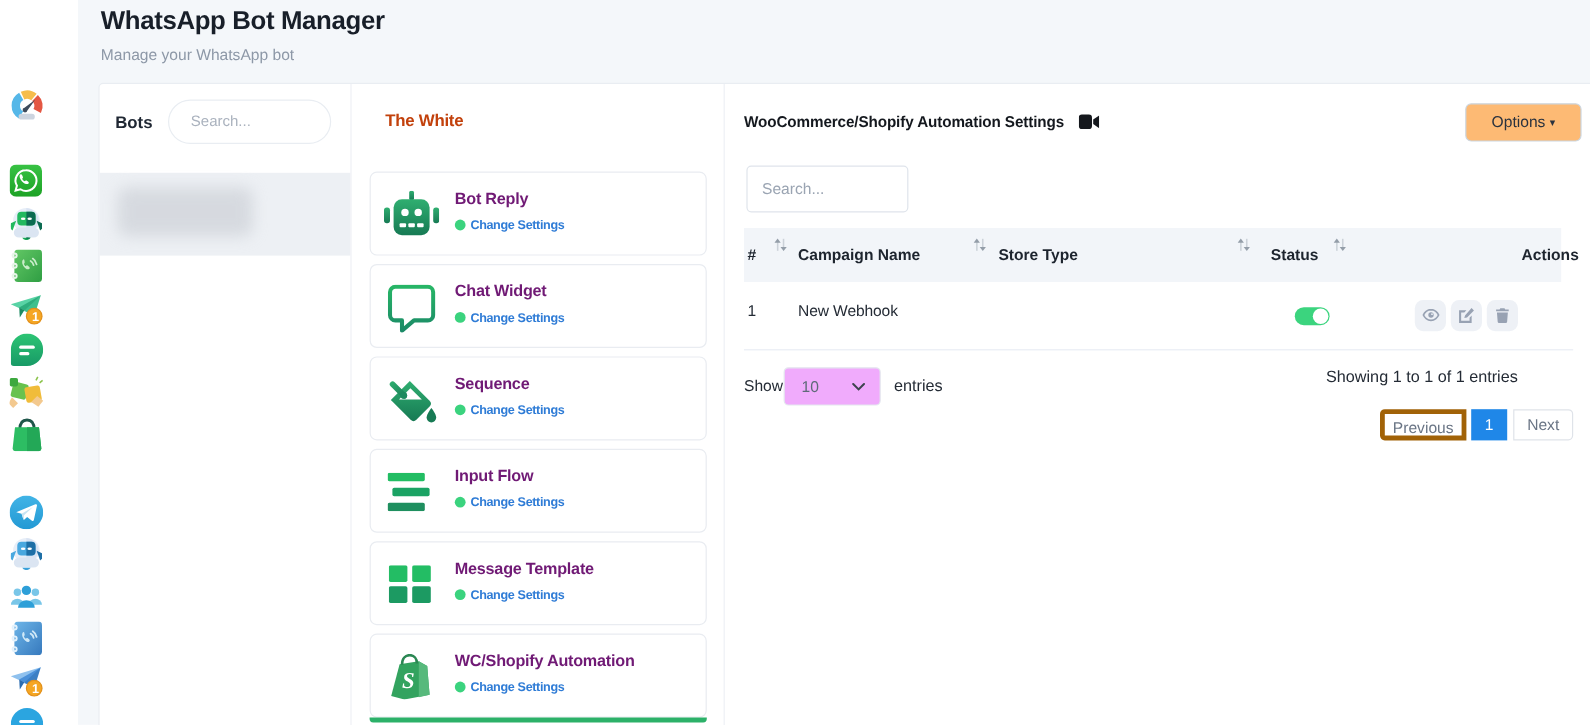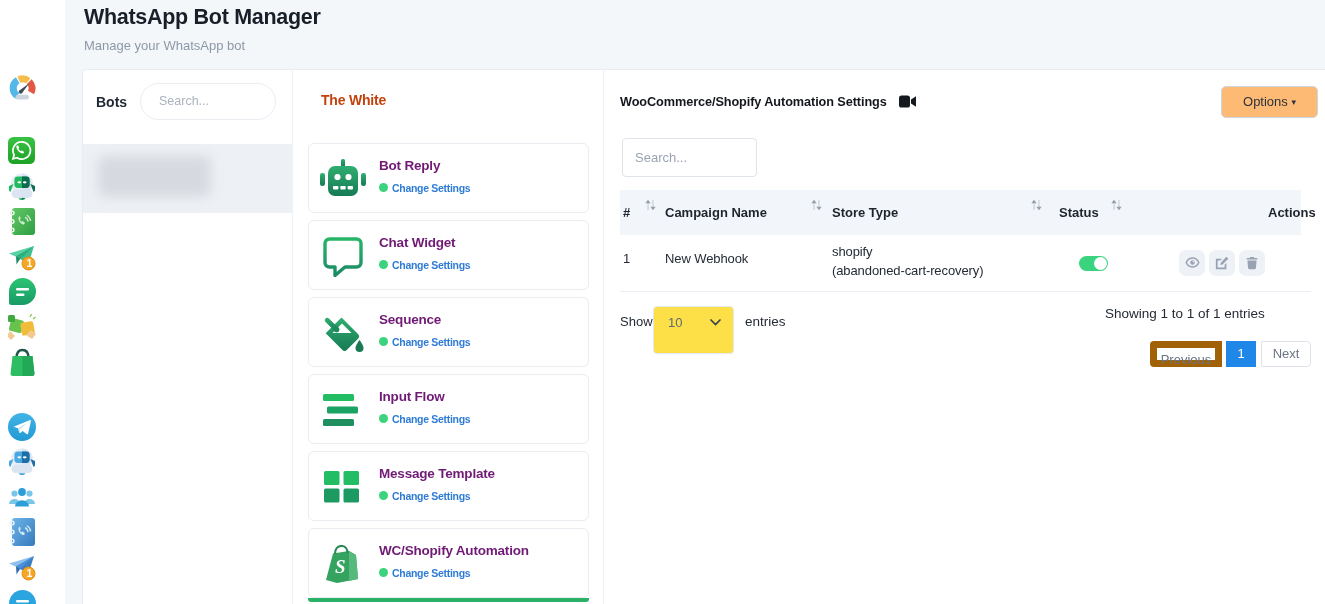--- a/index.html
+++ b/index.html
@@ -34,26 +34,26 @@
 #thead { position:absolute; left:537px; top:120px; width:681px; height:45px; background:#f2f5f9; }
 .th { position:absolute; font-size:13px; font-weight:bold; color:#1d242e; top:135px; }
 .sort { position:absolute; top:127px; }
 .td { position:absolute; font-size:13px; color:#242b35; letter-spacing:-0.1px; }
 #rowline { position:absolute; left:537px; top:221px; width:691px; height:1px; background:#e9edf4; }
 #toggle { position:absolute; left:996px; top:186px; width:29px; height:15px; border-radius:8px; background:#3bd47e; }
 #toggle i { position:absolute; right:1px; top:1px; width:13px; height:13px; border-radius:50%; background:#fff; }
 .abtn { position:absolute; top:180px; width:26px; height:26px; background:#eef1f6; border-radius:7px; }
 .abtn svg { position:absolute; left:6px; top:6px; }
 #showlbl { position:absolute; left:537px; top:244px; font-size:13px; color:#242b35; }
-#pagesel { position:absolute; left:570px; top:236px; width:81px; height:48px; border:1px solid #e4e8ee; border-radius:4px; background:#fde047; }
+#pagesel { position:absolute; left:570px; top:236px; width:81px; height:32px; border:1px solid #e4e8ee; border-radius:4px; background:#f0abfc; }
 #pagesel b { position:absolute; left:14px; top:8px; font-size:13px; font-weight:normal; color:#5e6a78; }
 #pagesel svg { position:absolute; right:12px; top:12px; }
 #entlbl { position:absolute; left:662px; top:244px; font-size:13.5px; color:#242b35; }
 #showing { position:absolute; left:1022px; top:236px; font-size:13.5px; color:#242b35; }
-#pg-prev { position:absolute; left:1067px; top:271px; width:72px; height:26px; border:7px solid #a16207; border-radius:4px 0 0 4px; font-size:13px; color:#6a7585; text-align:center; line-height:24px; background:#fff; }
+#pg-prev { position:absolute; left:1067px; top:271px; width:72px; height:26px; border:4px solid #a16207; border-radius:4px 0 0 4px; font-size:13px; color:#6a7585; text-align:center; line-height:24px; background:#fff; }
 #pg-1 { position:absolute; left:1143px; top:271px; width:30px; height:26px; background:#1f87e8; font-size:13px; color:#fff; text-align:center; line-height:26px; }
 #pg-next { position:absolute; left:1178px; top:271px; width:50px; height:26px; border:1px solid #dfe3e9; border-radius:0 4px 4px 0; font-size:13px; color:#6a7585; text-align:center; line-height:24px; background:#fff; }
 .sbi { position:absolute; left:8px; }
 </style>
 </head>
 <body>
 <div id="main-bg"></div>
 <div id="h1">WhatsApp Bot Manager</div>
 <div id="sub">Manage your WhatsApp bot</div>
 <div id="card">
@@ -191,21 +191,20 @@
   <span class="th" style="left:976px;">Status</span>
     <span class="sort" style="left:1028px;"><svg width="11" height="12" viewBox="0 0 11 12">
         <rect x="2.4" y="2.5" width="1.3" height="8.5" fill="#ccd2d9"></rect>
         <path d="M0.4 4.2 L3 0.8 L5.6 4.2 Z" fill="#949ea9"></path>
         <rect x="7.3" y="1" width="1.3" height="8.5" fill="#ccd2d9"></rect>
         <path d="M5.4 7.8 L8 11.2 L10.6 7.8 Z" fill="#949ea9"></path>
       </svg></span>
   <span class="th" style="left:1172px;margin-left:13px;">Actions</span>
   <span class="td" style="left:540px; top:181px;">1</span>
   <span class="td" style="left:582px; top:181px;">New Webhook</span>
-  <span class="td" style="left:749px; top:172px; line-height:19px;">shopify<br>(abandoned-cart-recovery)</span>
   <div id="toggle">
       <i></i>
     </div>
   <div class="abtn" style="left:1096px;">
       <svg width="15" height="13" viewBox="0 0 16 14">
         <path fill="none" stroke="#98a2b3" stroke-width="1.6" d="M8 2.2 C4.7 2.2 2.1 5 1.2 7 2.1 9 4.7 11.8 8 11.8 s5.9-2.8 6.8-4.8 C13.9 5 11.3 2.2 8 2.2 Z"></path>
         <circle cx="8" cy="7" r="2.4" fill="#98a2b3"></circle>
         <circle cx="8.9" cy="6.3" r="0.8" fill="#eef1f6"></circle>
       </svg>
     </div>

